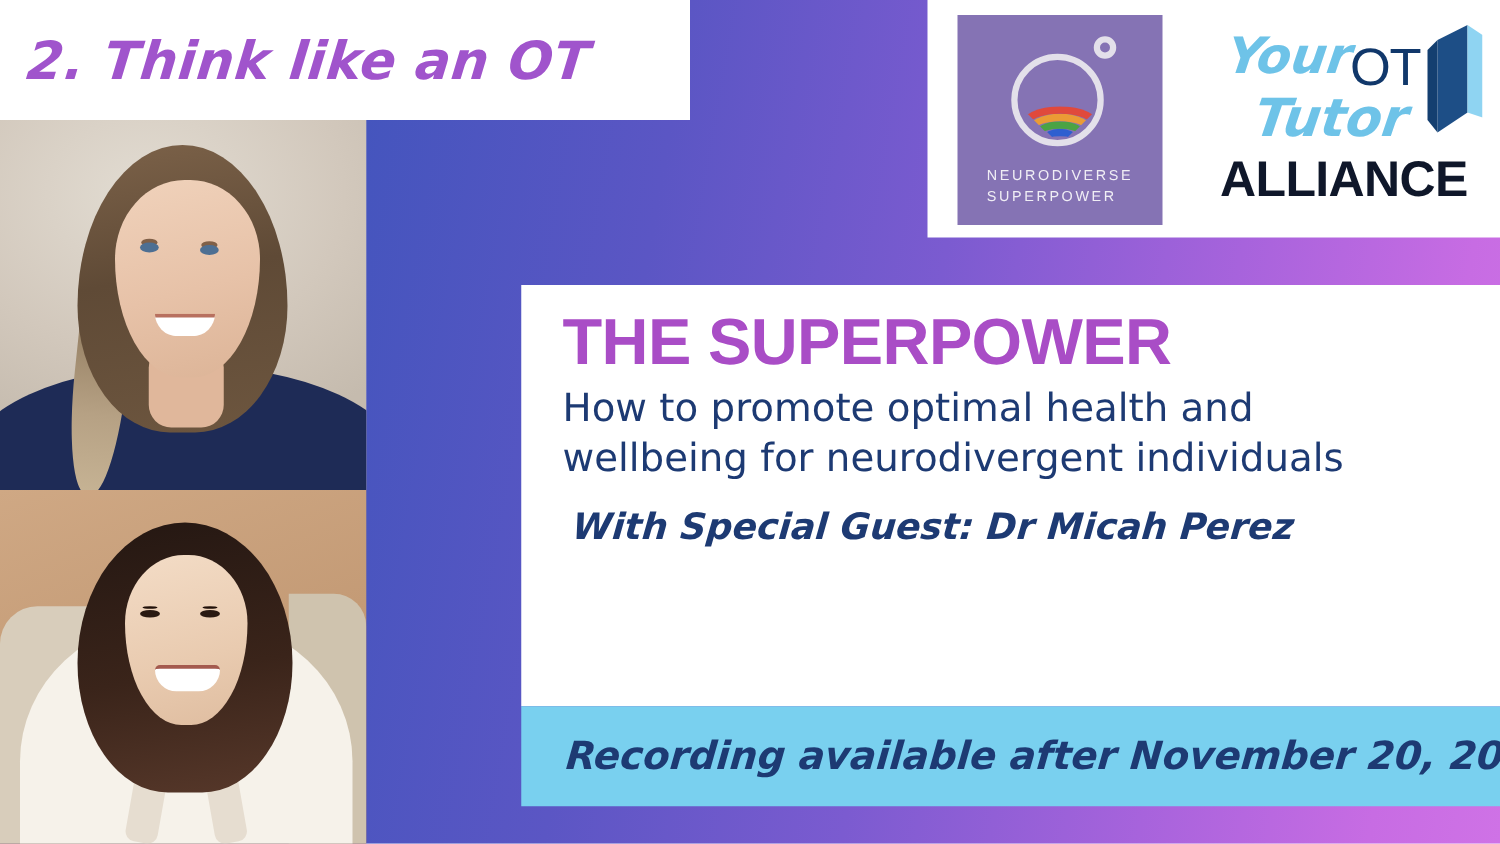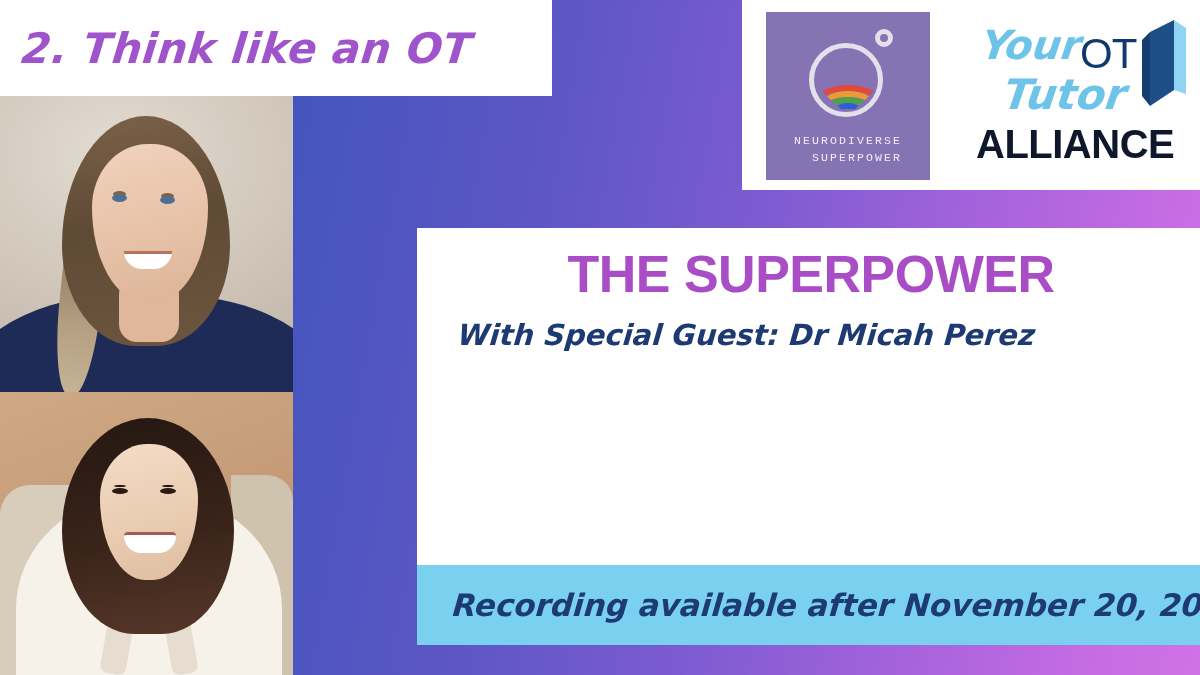--- a/index.html
+++ b/index.html
@@ -222,26 +222,26 @@
     border-right-color: transparent;
     border-radius: 50%;
     box-sizing: border-box;
   }
   .nd-arc.a1 { width: 64px; height: 32px; border-width: 6px 6px 0 6px; border-top-color: #e0493c; }
   .nd-arc.a2 { width: 52px; height: 26px; border-width: 6px 6px 0 6px; border-top-color: #eb9b35; }
   .nd-arc.a3 { width: 40px; height: 20px; border-width: 6px 6px 0 6px; border-top-color: #4ba344; }
   .nd-arc.a4 { width: 26px; height: 14px; border-width: 6px 6px 0 6px; border-top-color: #2d5fd0; }
   .nd-name {
     margin-top: 10px;
-    text-align: right;
+    text-align: left;
     color: #f0eef5;
     font-size: 11.5px;
     letter-spacing: 2.1px;
     line-height: 1.45;
-    font-family: Liberation Mono, monospace;
+    font-family: Liberation Sans, sans-serif;
   }
 
   .logo-yott {
     position: absolute;
     left: 232px;
     top: 18px;
     width: 208px;
     height: 150px;
   }
   .yott-your {
@@ -286,21 +286,20 @@
   }
   .card-title {
     font-family: "Liberation Sans", sans-serif;
     font-weight: 700;
     font-size: 52px;
     line-height: 1.08;
     letter-spacing: -0.5px;
     color: #a94dc6;
     margin: 0 0 6px 0;
     text-transform: uppercase;
-    text-align: center;
   }
   .card-sub {
     font-family: "DejaVu Sans", sans-serif;
     font-weight: 400;
     font-size: 31px;
     line-height: 1.28;
     color: #1d3a73;
     margin: 6px 0 0 0;
   }
   .card-guest {
@@ -405,20 +404,24 @@
       <div class="yott-tutor">Tutor</div>
       <div class="yott-alliance">ALLIANCE</div>
     </div>
 
   </div>
 
   <div class="card">
     <h1 class="card-title">
       <span>THE SUPERPOWER</span><br>
     </h1>
+    <p class="card-sub">
+      <span>How to promote optimal health and</span><br>
+      <span>wellbeing for neurodivergent individuals</span>
+    </p>
     <div class="card-guest">With Special Guest: Dr Micah Perez</div>
   </div>
 
   <div class="band">
     <div class="band-text">Recording available after November 20, 2025!</div>
   </div>
 
 </div>
 
 </body></html>

